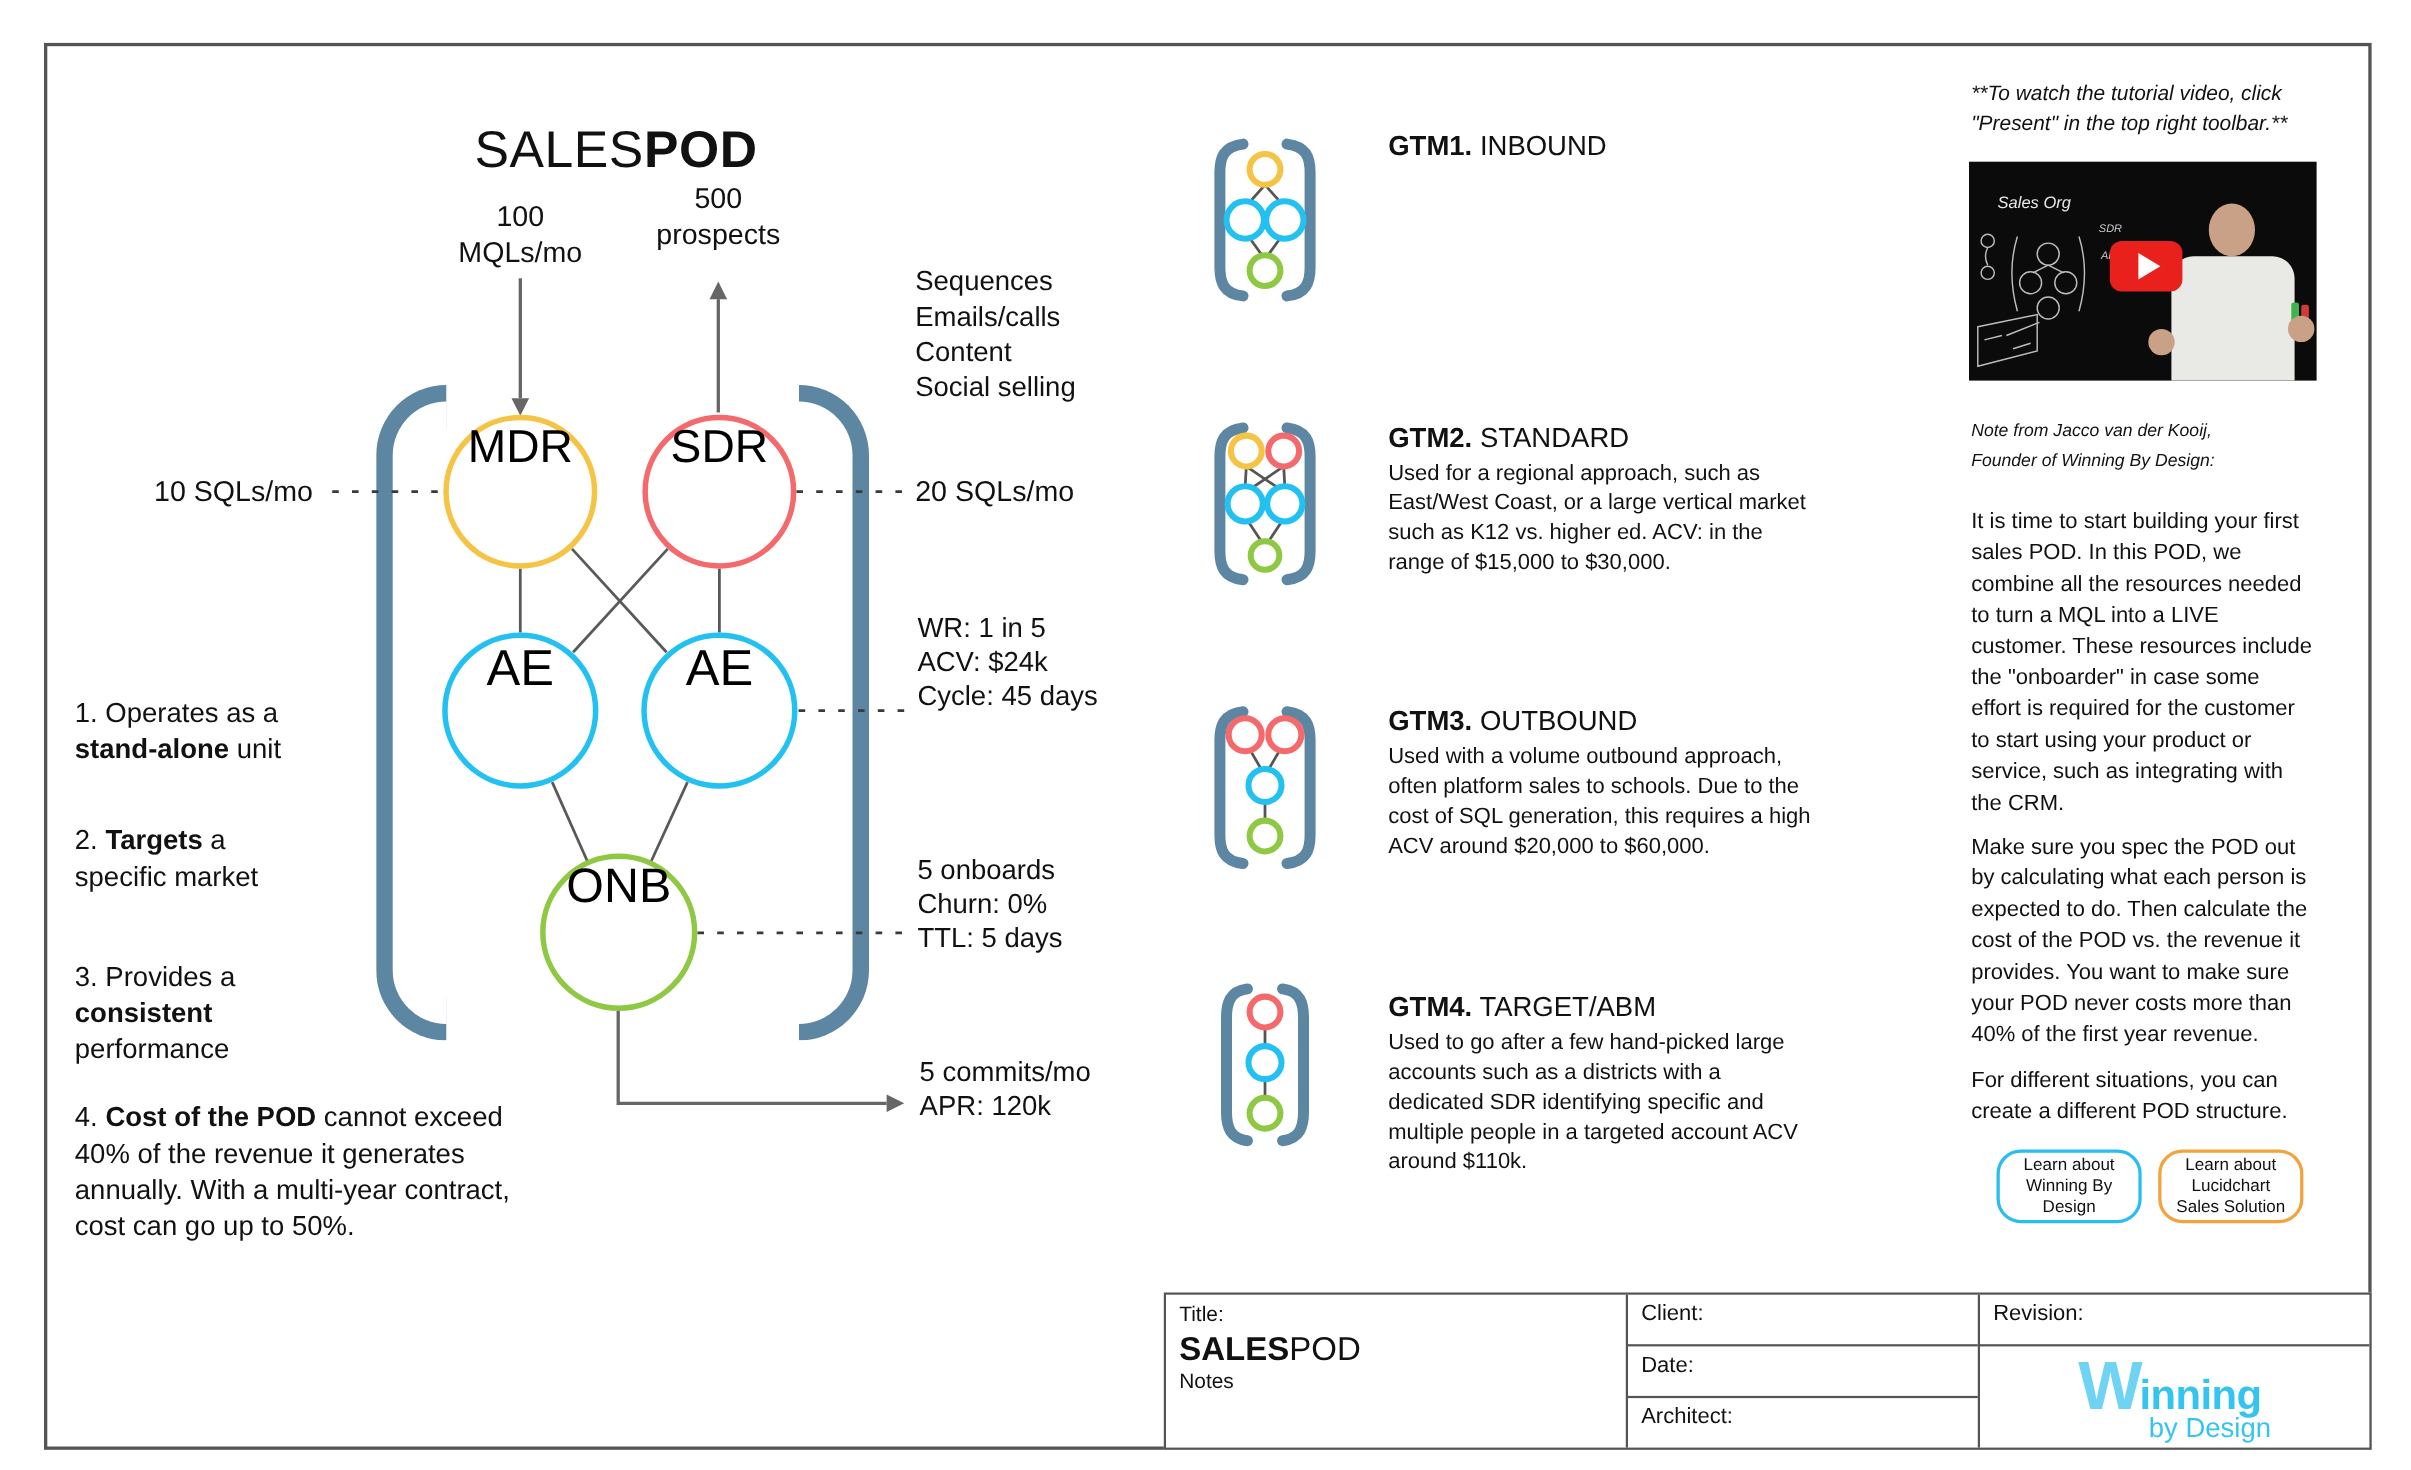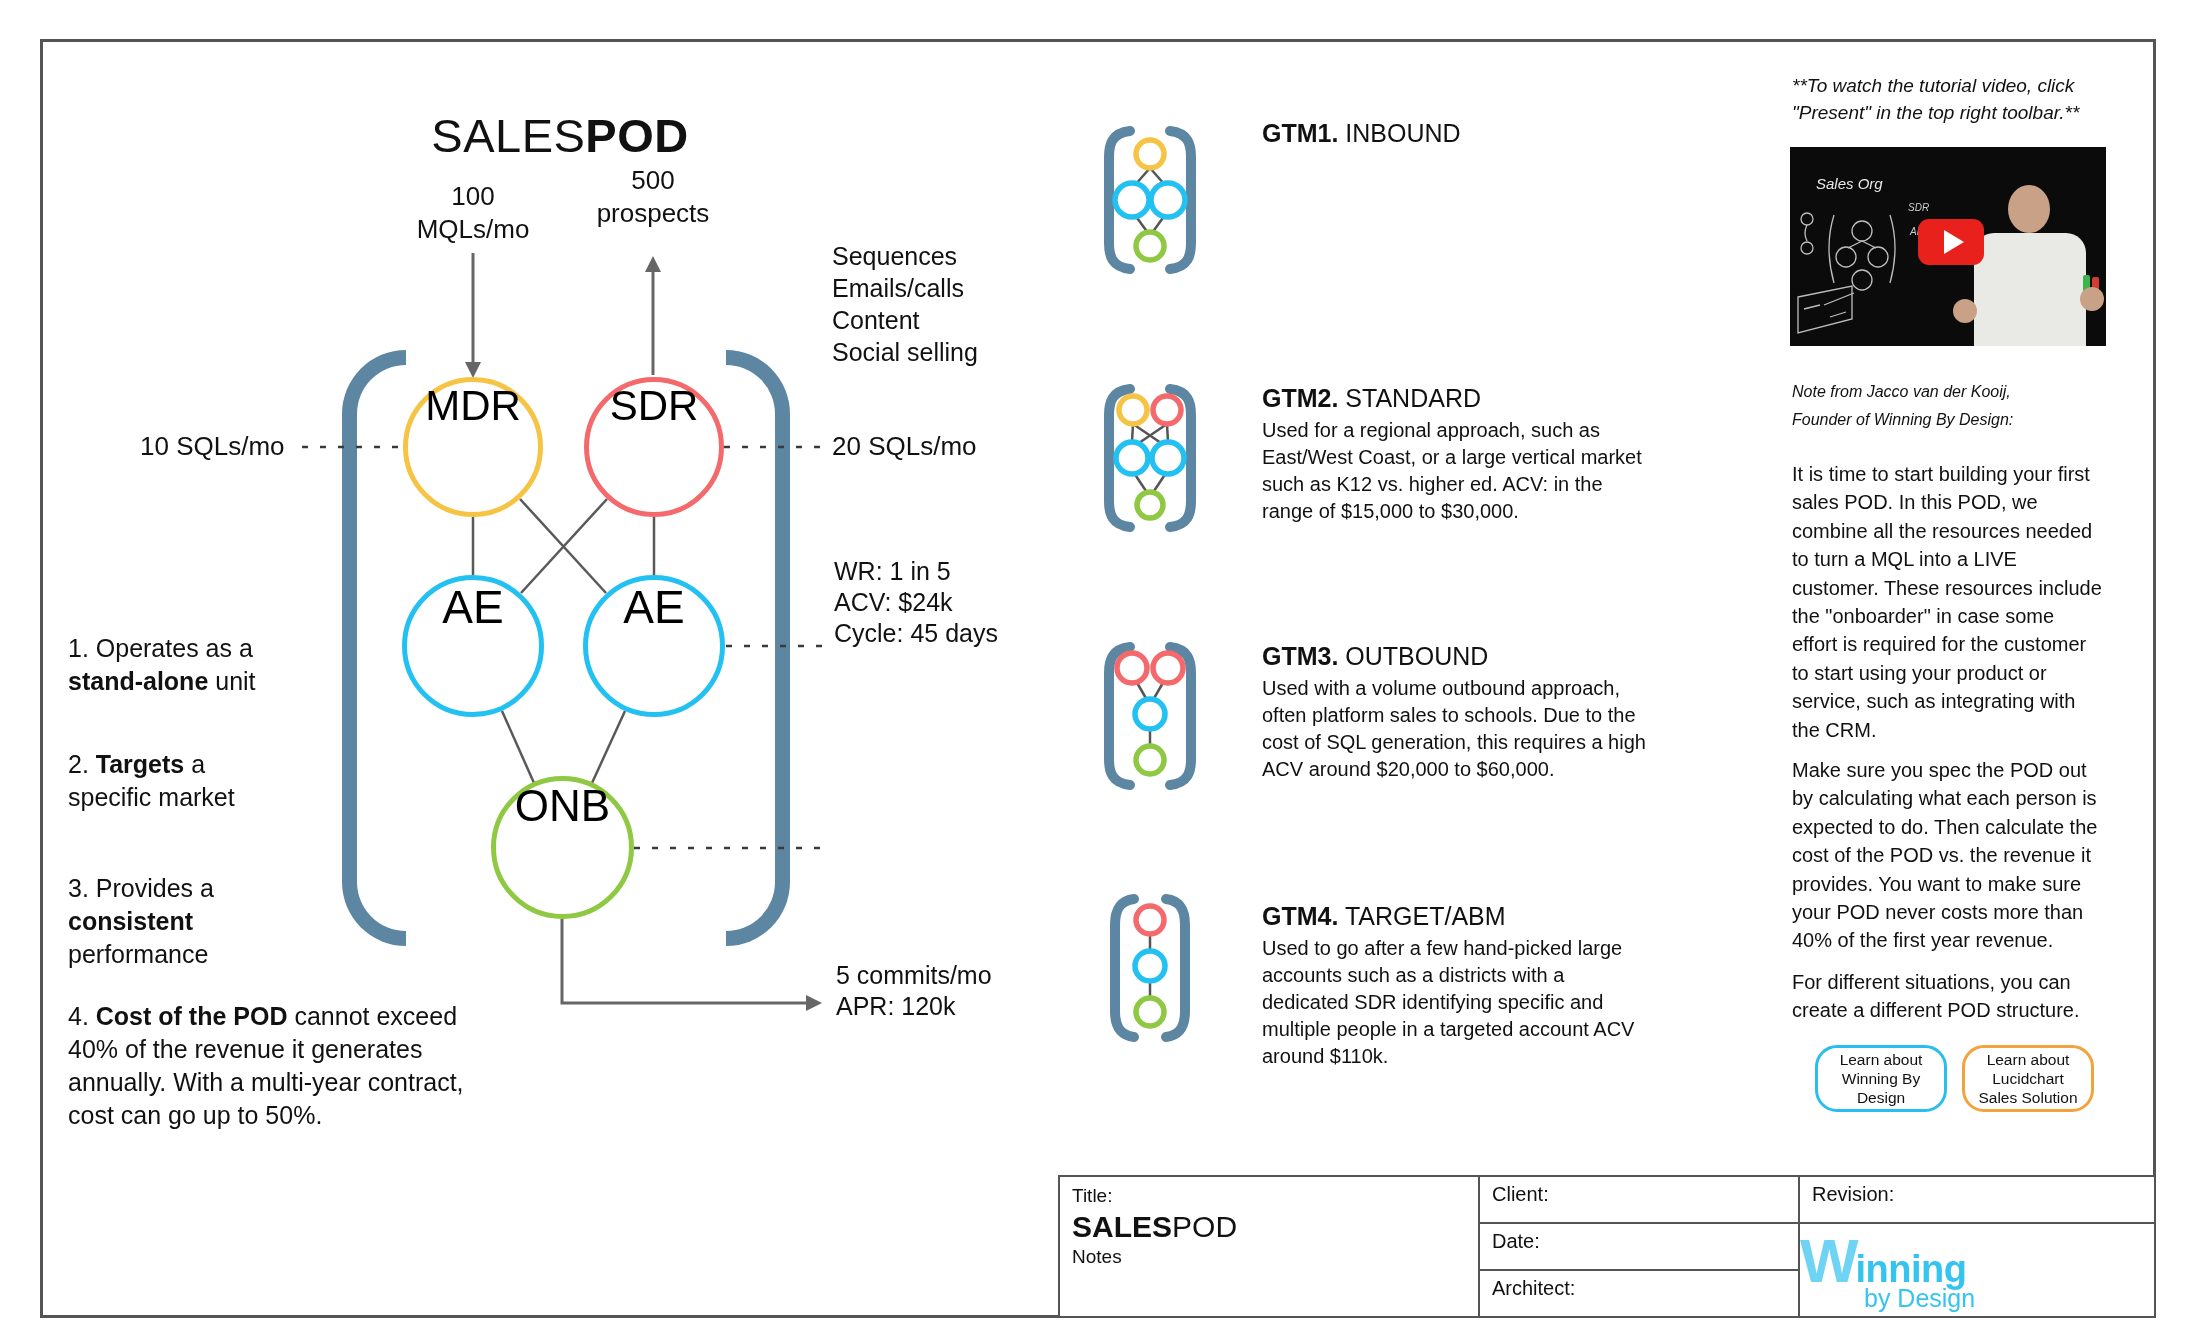--- a/index.html
+++ b/index.html
@@ -79,21 +79,21 @@
   #title-block{left:1058px;top:1175px;width:1098px;height:143px;border:2px solid var(--frame);display:flex;background:#fff}
   .tb-col1{width:420px;padding:8px 12px;border-right:2px solid var(--frame)}
   .tb-col2{width:320px;display:flex;flex-direction:column;border-right:2px solid var(--frame)}
   .tb-col3{flex:1;display:flex;flex-direction:column}
   .tb-cell{flex:1;padding:6px 12px;font-size:20px}
   .tb-col2 .tb-cell + .tb-cell{border-top:2px solid var(--frame)}
   .tb-label{font-size:19px}
   .tb-title{font-size:30px;margin:3px 0 2px}
   .tb-title b{font-weight:bold}
   #tb-revision{flex:0 0 47px;padding:6px 12px;font-size:20px;border-bottom:2px solid var(--frame)}
-  #tb-logo-cell{flex:1;display:flex;align-items:center;}
+  #tb-logo-cell{flex:1;display:flex;align-items:center;justify-content:center}
   .wbd-logo{position:relative;color:var(--logo);line-height:1}
   .wbd-w{font-size:62px;font-weight:bold;color:#6fd3f4;letter-spacing:-3px}
   .wbd-inning{font-size:38px;font-weight:bold;letter-spacing:-.5px}
   .wbd-sub{font-size:25px;margin:-6px 0 0 64px;color:var(--logo)}
 </style>
 </head>
 <body>
 
 <div id="canvas">
   <div class="abs" id="frame"></div>
@@ -159,20 +159,23 @@
 
   <div class="abs metric" id="m-left">10 SQLs/mo</div>
   <div class="abs metric" id="m-right">20 SQLs/mo</div>
   <div class="abs metric pre" id="m-activities">Sequences
 Emails/calls
 Content
 Social selling</div>
   <div class="abs metric pre" id="m-ae">WR: 1 in 5
 ACV: $24k
 Cycle: 45 days</div>
+  <div class="abs metric pre" id="m-onb">5 onboards
+Churn: 0%
+TTL: 5 days</div>
   <div class="abs metric pre" id="m-out">5 commits/mo
 APR: 120k</div>
 
   <div class="abs pod-note pre" id="note1"><span>1. Operates as a
 </span><b>stand-alone</b><span> unit</span></div>
   <div class="abs pod-note pre" id="note2"><span>2. </span><b>Targets</b><span> a
 specific market</span></div>
   <div class="abs pod-note pre" id="note3"><span>3. Provides a
 </span><b>consistent</b><span>
 performance</span></div>

